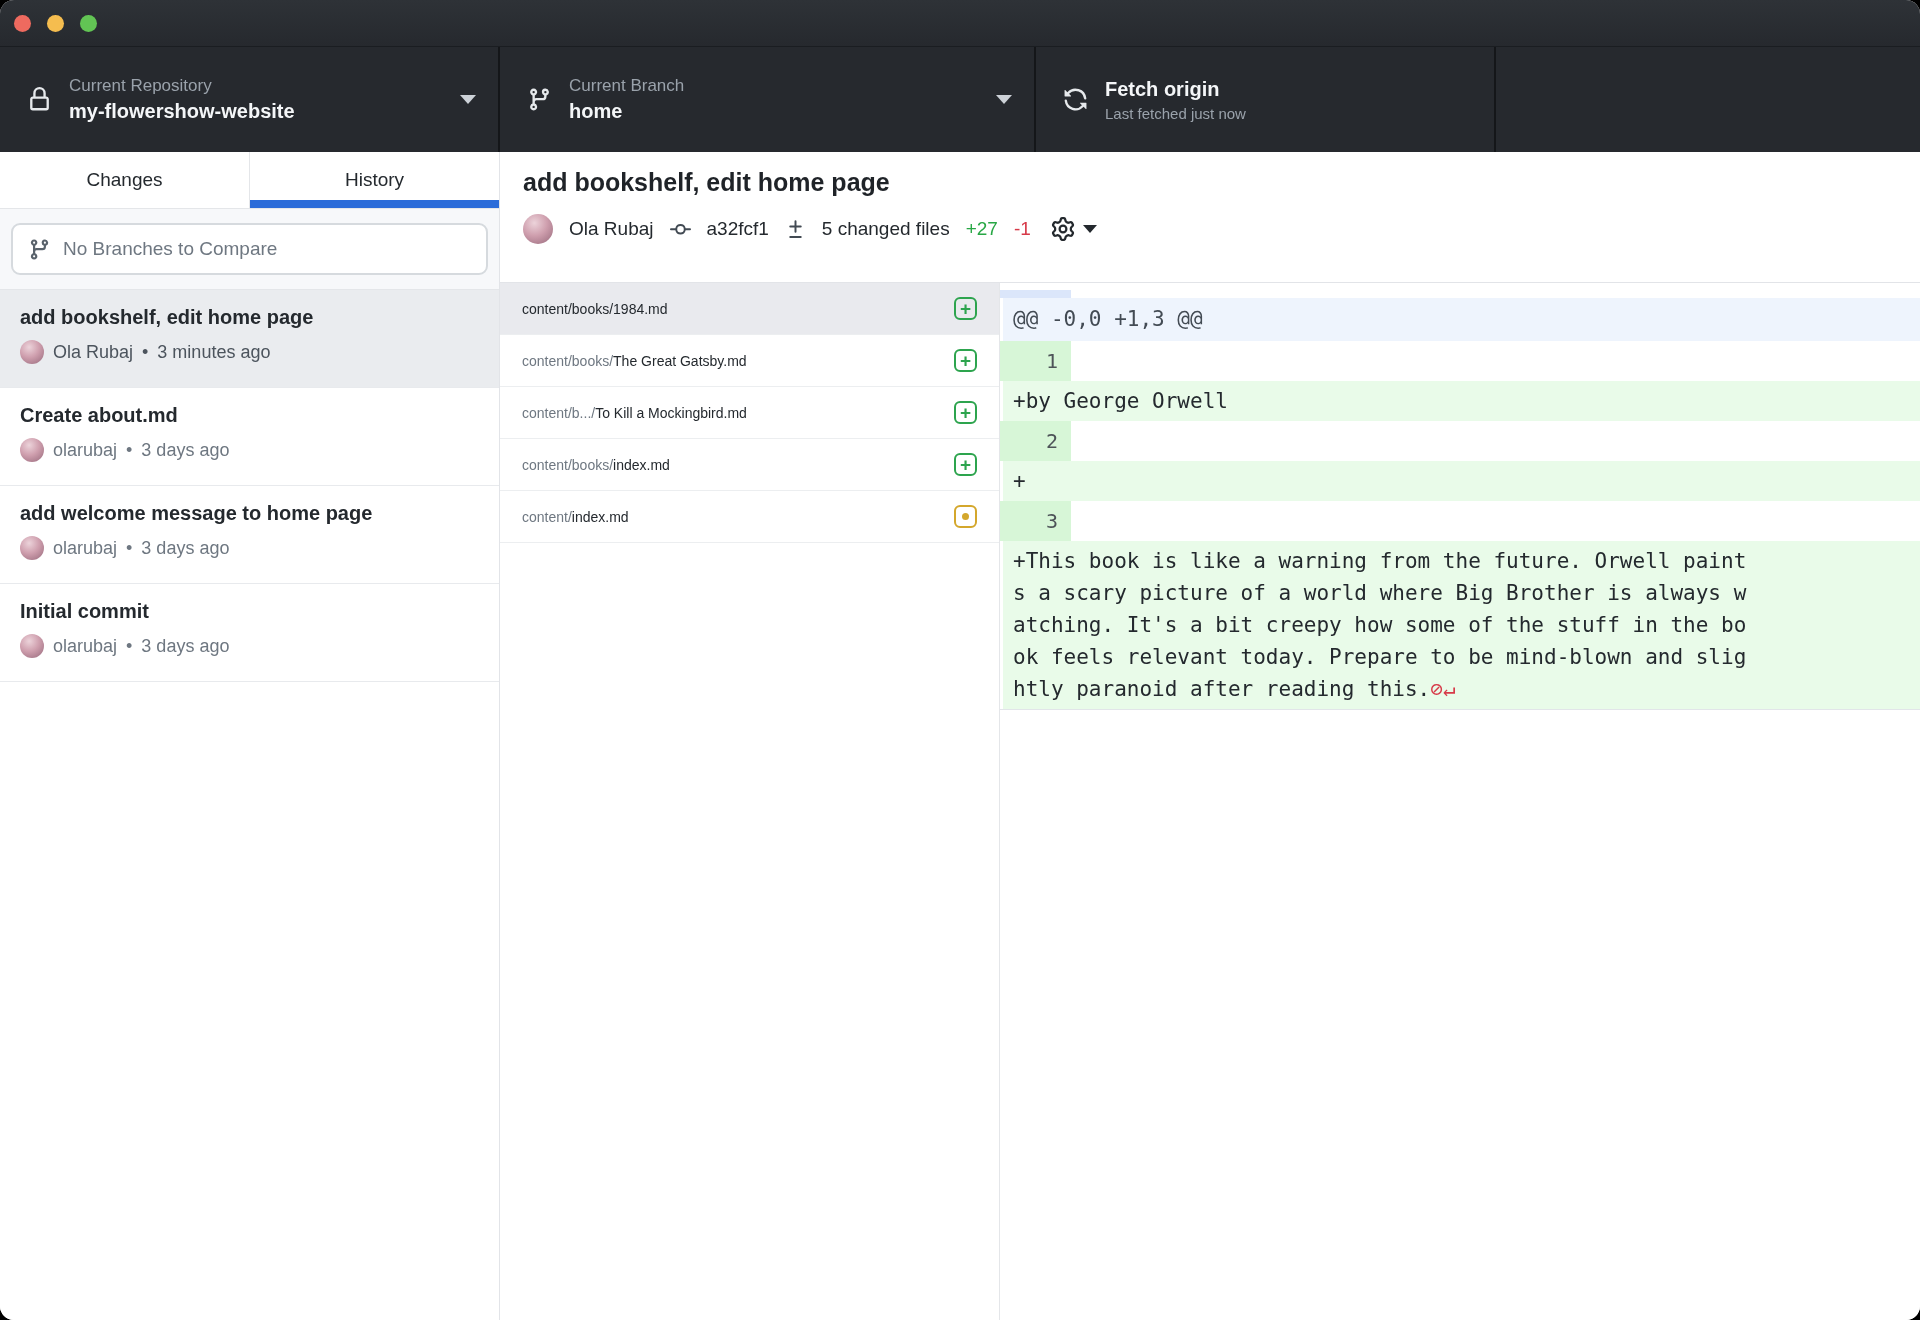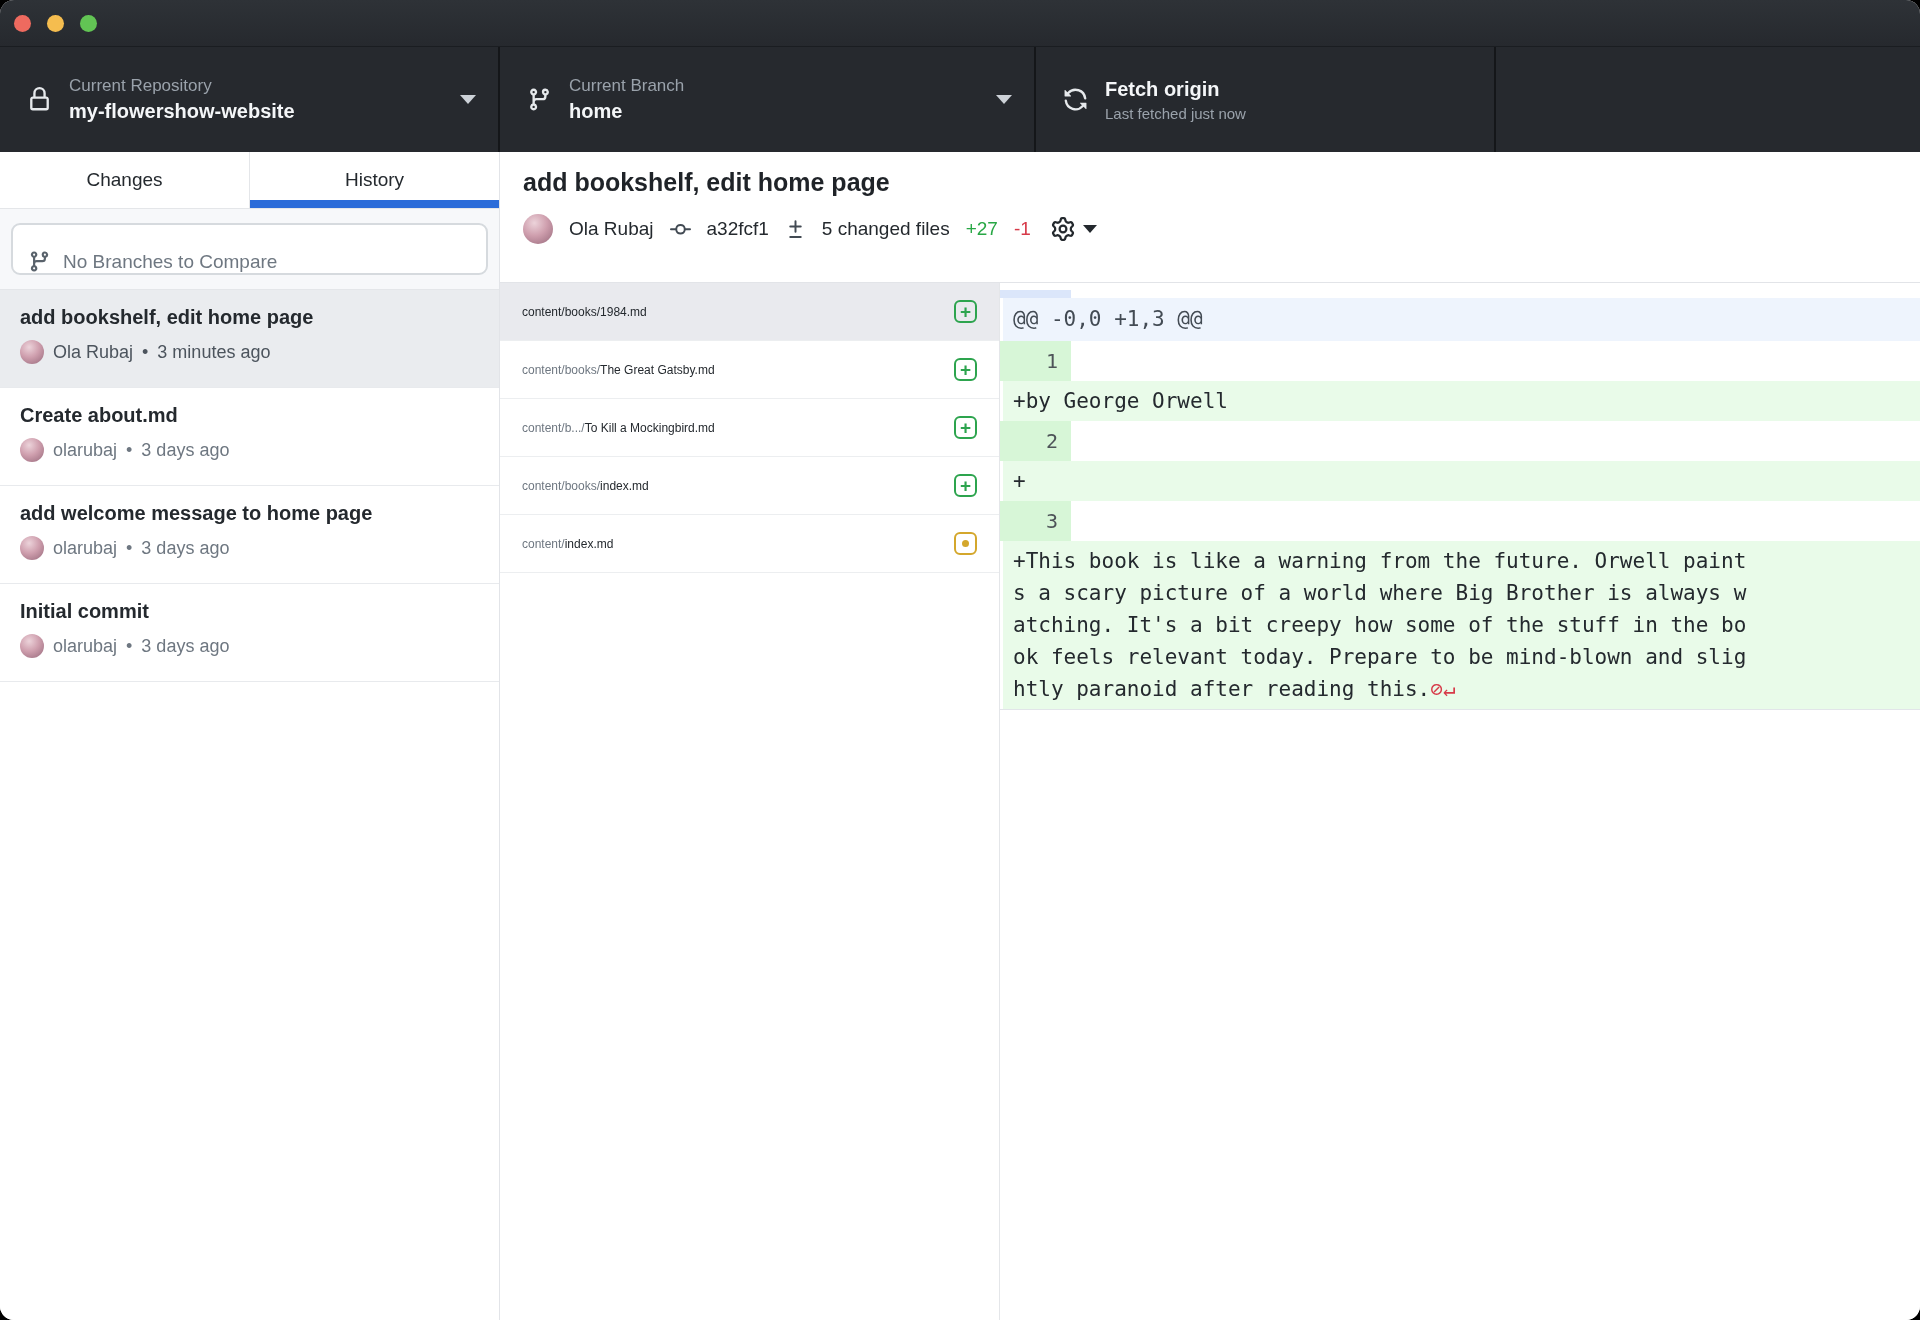--- a/index.html
+++ b/index.html
@@ -37,21 +37,21 @@
   
   .sidebar { width:500px; flex:none; border-right:1px solid #e2e4e8; display:flex; flex-direction:column; background:#fff; }
   .tabs { height:57px; flex:none; display:flex; border-bottom:1px solid #e4e6e9; }
   .tab { flex:1; position:relative; display:flex; align-items:center; justify-content:center;
          font-size:19px; color:#24292e; cursor:pointer; background:#fff; }
   .tab:first-child { border-right:1px solid #e4e6e9; }
   .tab.selected::after { content:""; position:absolute; left:0; right:0; bottom:0; height:8px; background:#2b6cd9; }
 
   .filter-row { height:81px; flex:none; background:#f7f8fa; border-bottom:1px solid #e4e6e9; padding:14px 11px; }
   .filter-box { height:52px; background:#fff; border:2px solid #d6dade; border-radius:9px;
-                display:flex; align-items:flex-end; gap:12px; padding:0 15px; }
+                display:flex; align-items:center; gap:12px; padding:0 15px; }
   .filter-box .f-icon { width:23px; height:23px; color:#59626b; flex:none; }
   .filter-box .f-icon svg { width:100%; height:100%; display:block; }
   .filter-text { font-size:19px; color:#6e7781; }
 
   .commit-list { flex:1; overflow:hidden; }
   .commit { height:98px; padding:16px 20px 0 20px; border-bottom:1px solid #e8eaed; cursor:pointer; background:#fff; }
   .commit.selected { background:#eaecef; }
   .c-title { font-size:20px; font-weight:700; color:#24292e; white-space:nowrap; overflow:hidden; }
   .c-meta { margin-top:11px; display:flex; align-items:center; gap:9px; font-size:18px; color:#6e7781; }
   .commit.selected .c-meta { color:#4c545d; }
@@ -70,22 +70,22 @@
   .adds { color:#28a745; } .dels { color:#d73a49; }
   .gear-btn { display:flex; align-items:center; gap:8px; margin-left:4px; cursor:pointer; color:#24292e; }
   .gear-btn .m-icon { width:24px; height:24px; color:#24292e; }
   .caret-sm { width:0; height:0; border-left:7px solid transparent; border-right:7px solid transparent;
               border-top:8px solid #24292e; }
 
   .main-body { flex:1; display:flex; min-height:0; }
 
   
   .file-list { width:500px; flex:none; border-right:1px solid #e4e6e9; }
-  .file-row { height:58px; display:flex; align-items:center; padding:0 22px; gap:27px;
-              border-bottom:1px solid #eceef0; font-size:12px; cursor:pointer; background:#fff; }
+  .file-row { height:52px; display:flex; align-items:center; padding:0 22px; gap:27px;
+              border-bottom:1px solid #eceef0; font-size:14px; cursor:pointer; background:#fff; }
   .file-row.selected { background:#e9eaee; }
   .f-path { white-space:nowrap; overflow:hidden; }
   .f-dir { color:#6e7781; } .f-name { color:#24292e; }
   .file-row.selected .f-dir { color:#24292e; }
   .status { width:23px; height:23px; border-radius:6px; margin-left:auto; flex:none;
             display:flex; align-items:center; justify-content:center; }
   .status.added { border:2.5px solid #2da44e; color:#2da44e; }
   .status.added::before { content:"+"; font-size:19px; font-weight:700; line-height:1; margin-top:-1px; }
   .status.modified { border:2.5px solid #d4a72c; }
   .status.modified::before { content:""; width:7px; height:7px; border-radius:50%; background:#d4a72c; }

